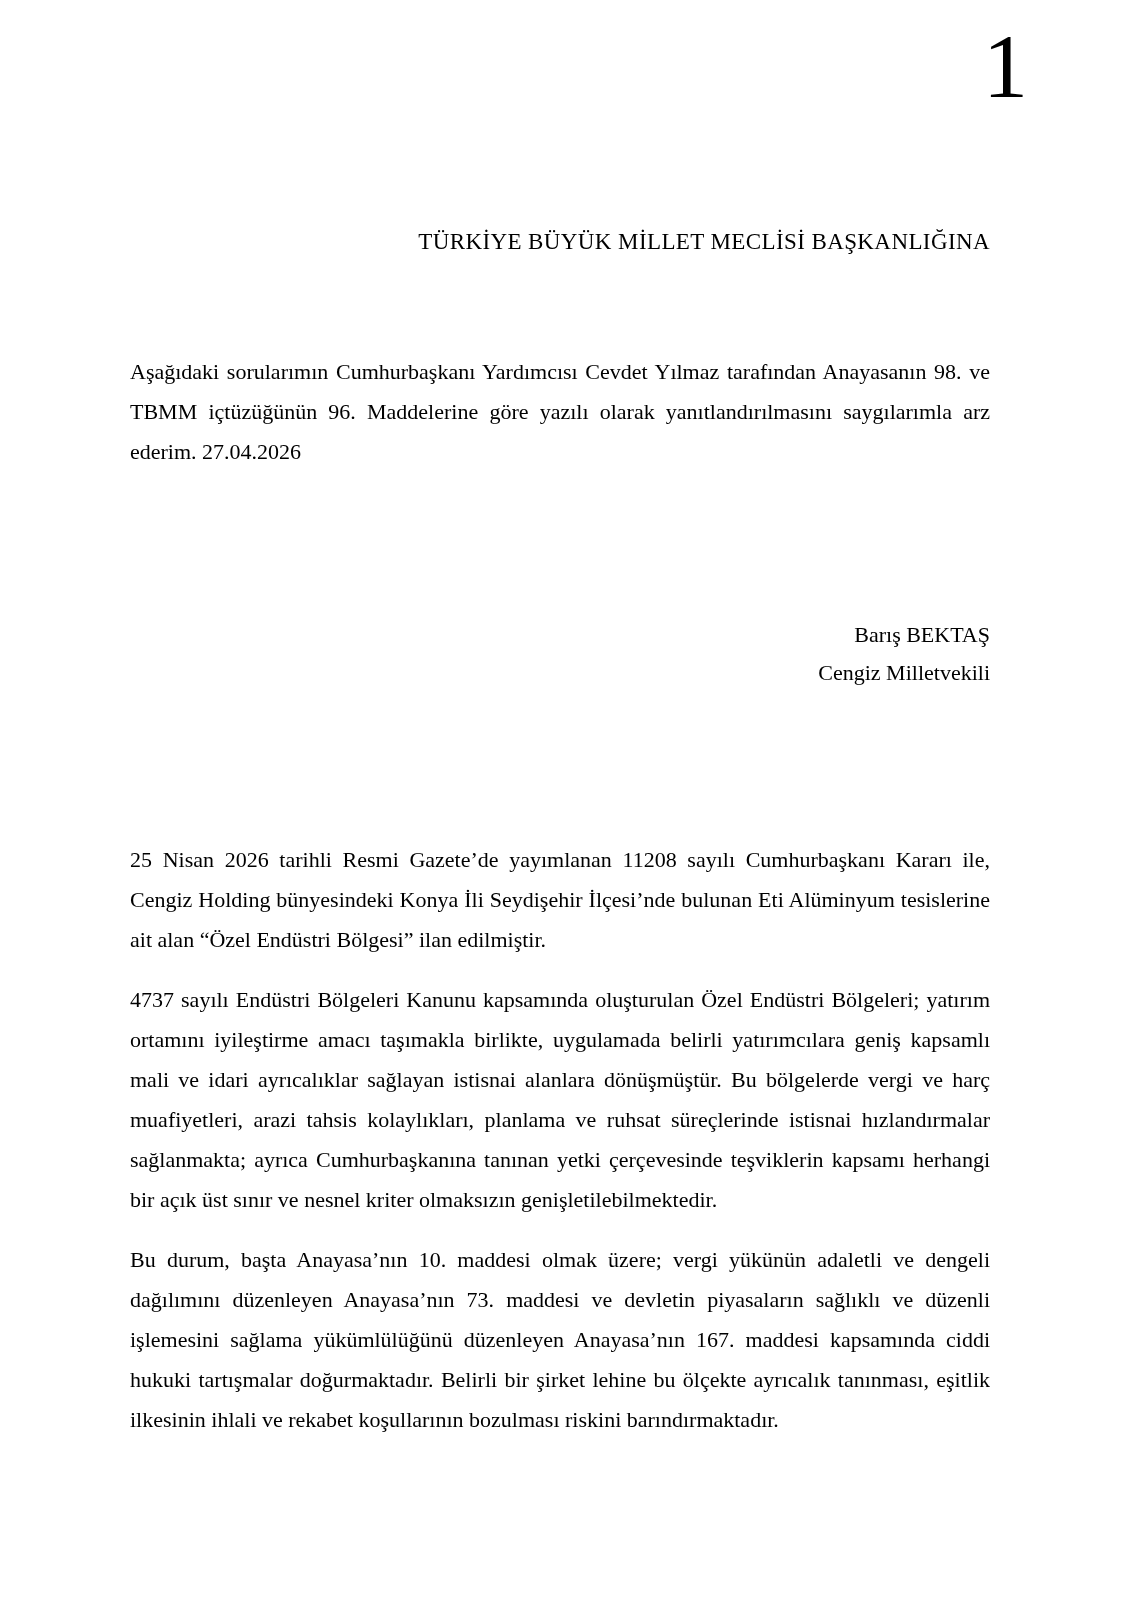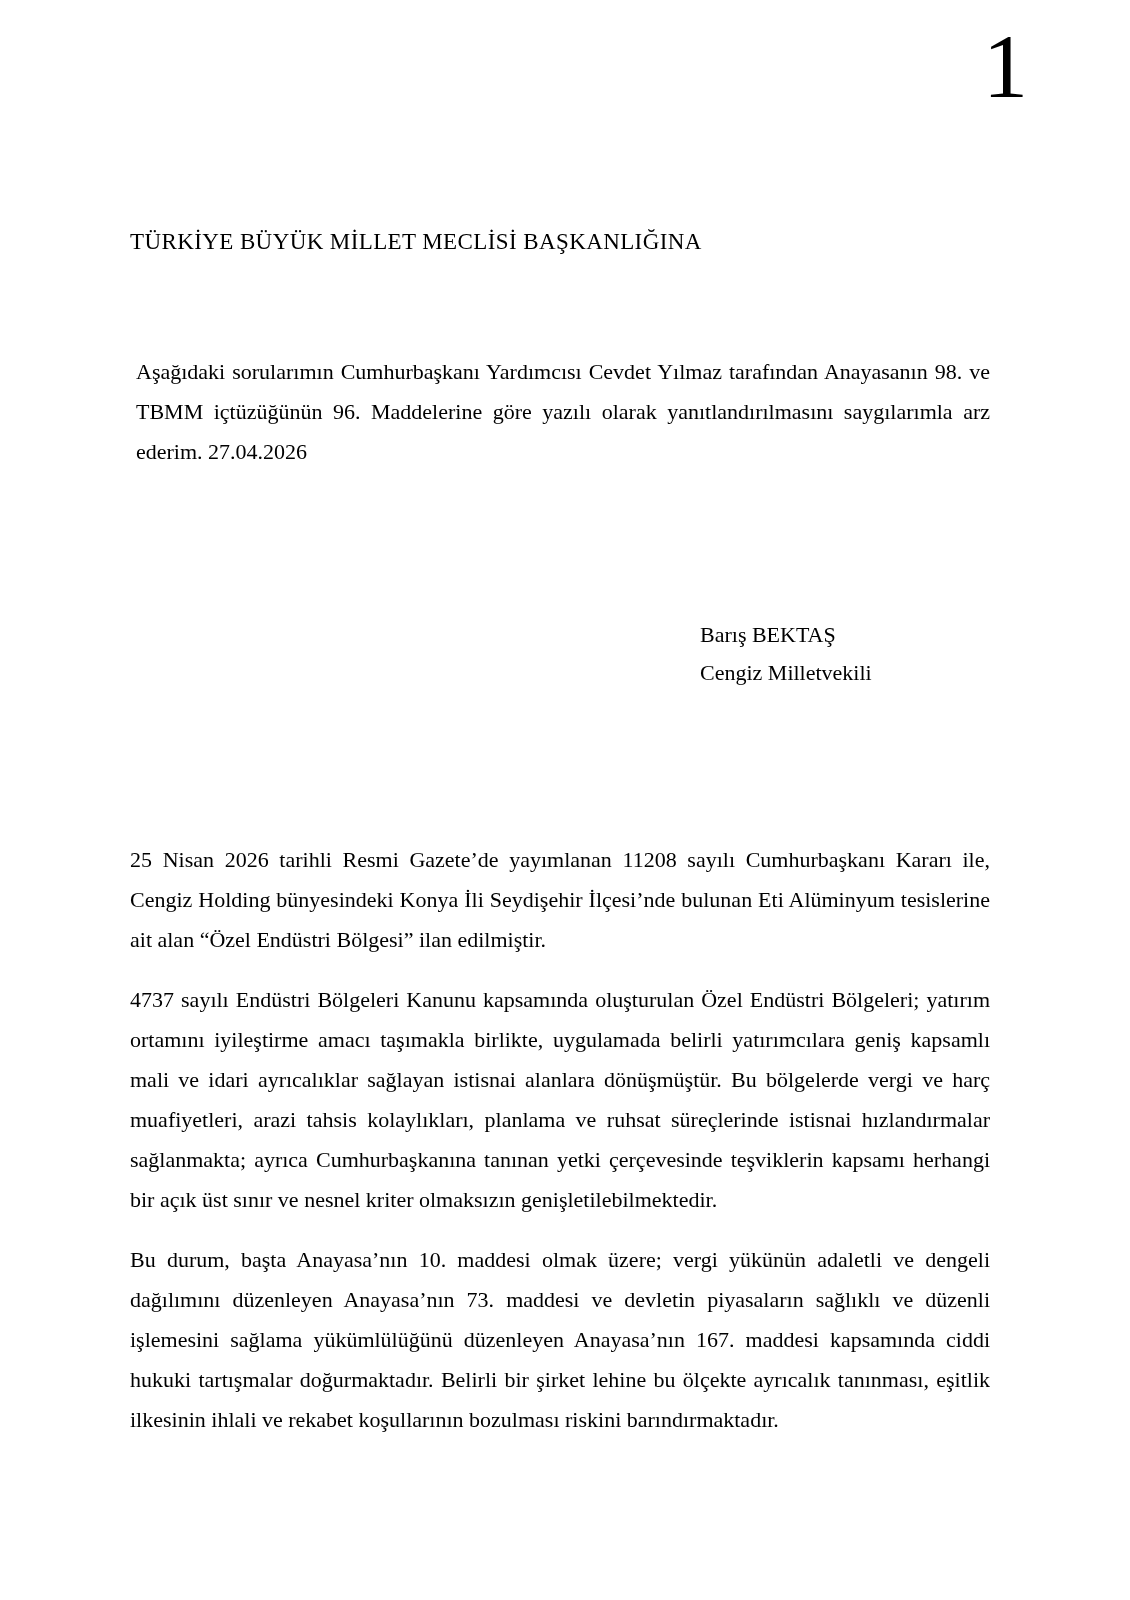--- a/index.html
+++ b/index.html
@@ -26,34 +26,34 @@
   .content {
     position: absolute;
     left: 130px;
     top: 0;
     width: 860px;
   }
   .doc-title {
     margin: 227px 0 6px 0;
     font-size: 23px;
     font-weight: normal;
-    text-align: left;
+    text-align: right;
     letter-spacing: 0.4px;
     line-height: 30px;
   }
   .intro {
-    margin: 95px 0 0 6px;
+    margin: 95px 0 0 0;
     font-size: 22px;
     line-height: 40px;
     text-align: justify;
   }
   .signature {
     margin: 144px 0 0 auto;
     width: 290px;
-    text-align: left;
+    text-align: right;
     font-size: 22px;
     line-height: 38px;
   }
   .body-para {
     font-size: 22px;
     line-height: 40px;
     text-align: justify;
     margin: 20px 0 0 0;
   }
   .body-para.first {

